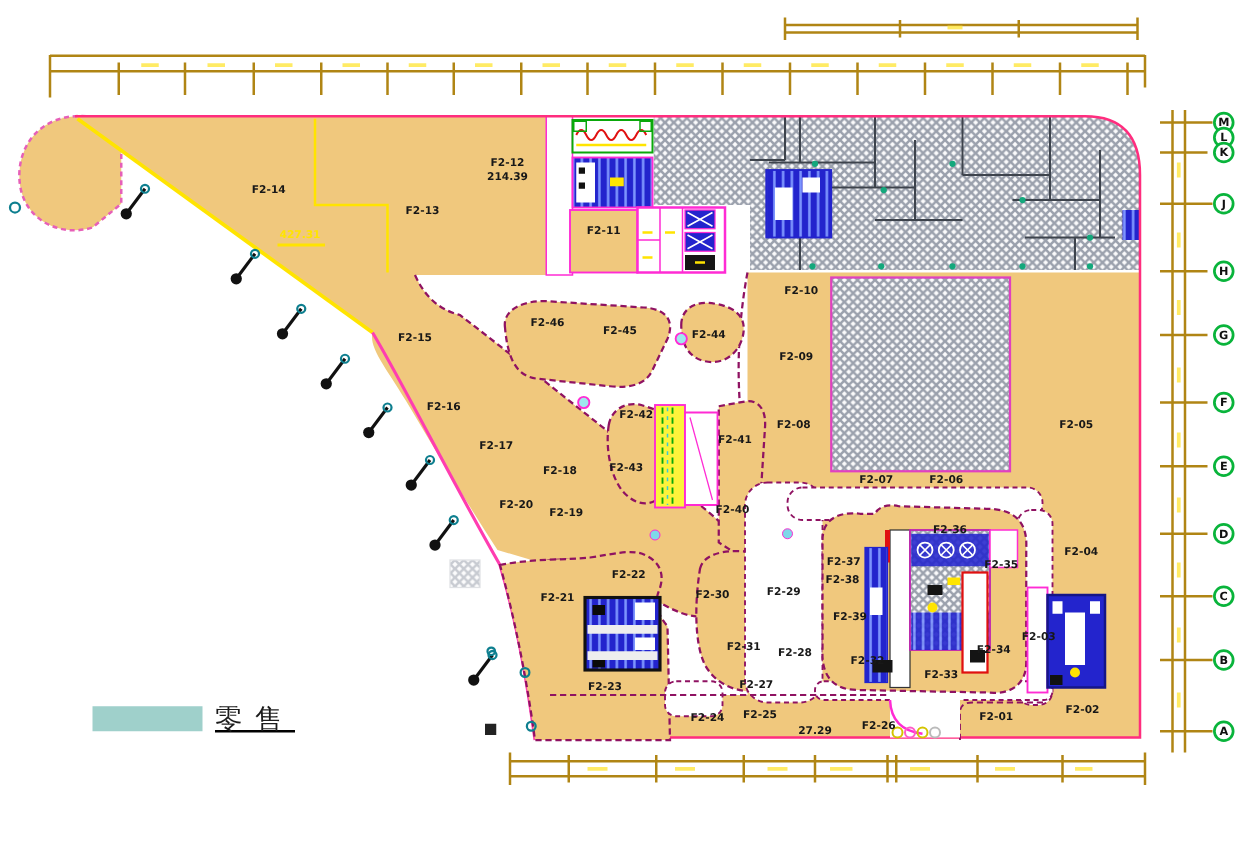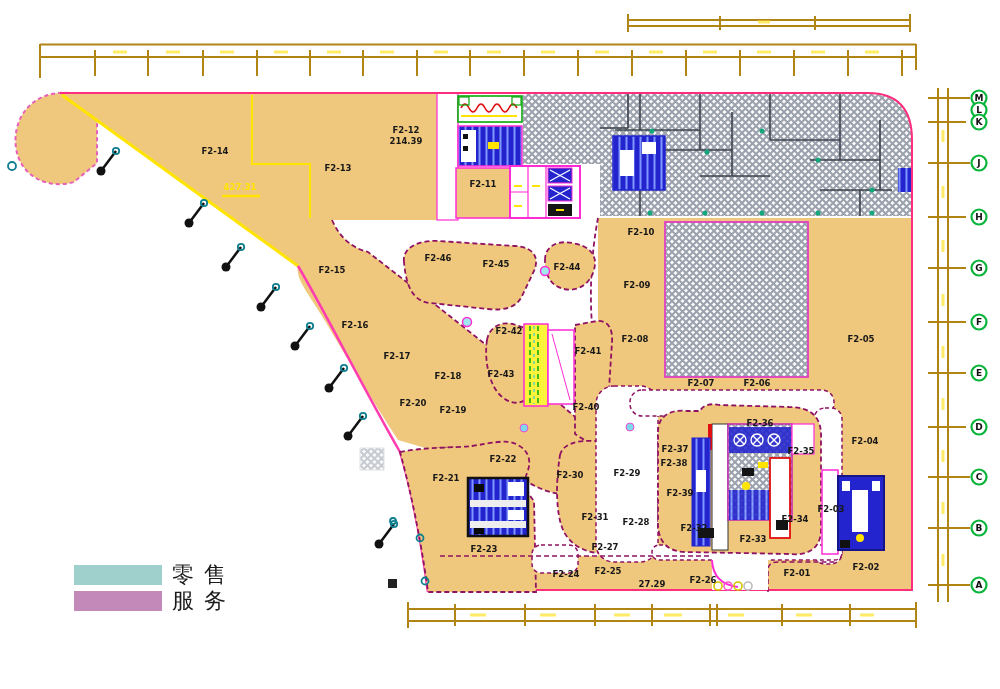--- a/index.html
+++ b/index.html
@@ -12,21 +12,21 @@
   .wcor{fill:#ffffff;stroke:#8f1262;stroke-width:1.5;stroke-dasharray:4 3;}
   .lbl{font:bold 8.5px "DejaVu Sans",sans-serif;fill:#181818;text-anchor:middle;}
   .lblY{font:bold 8.5px "DejaVu Sans",sans-serif;fill:#ffe400;text-anchor:middle;}
   .dim{stroke:#b08514;stroke-width:2;fill:none;}
   .dimy{stroke:#ffe84a;stroke-width:3;fill:none;opacity:.85;}
   .wall{stroke:#3d434c;stroke-width:1.6;fill:none;}
   .gb circle{fill:#fff;stroke:#09b43b;stroke-width:2.2;}
   .gb text{font:bold 9px "DejaVu Sans",sans-serif;fill:#111;text-anchor:middle;}
   
   .legend{position:absolute;left:74px;top:565px;}
-  .lrow{display:flex;align-items:center;height:20px;margin-bottom:6px;}
+  .lrow{display:flex;align-items:center;height:20px;margin-bottom:6px;text-decoration:underline;}
   .sw{display:inline-block;width:88px;height:20px;margin-right:10px;}
   .lg{font-family:"Liberation Serif","DejaVu Serif",serif;font-size:22px;line-height:20px;
       color:#1b1b1b;letter-spacing:10px;white-space:nowrap;}
 </style>
 </head>
 <body>
 
 <div class="stage">
 <svg width="1000" height="689" viewBox="0 0 1000 689">
   <defs>
@@ -364,18 +364,14 @@
     <text class="lblY" x="240" y="190">427.31</text>
     <path d="M222,196 h38" stroke="#ffe400" stroke-width="2.5"></path>
   </g>
 </svg>
 
 <div class="legend">
   <div class="lrow">
     <span class="sw" style="background: rgb(159, 208, 203);"></span>
     <span class="lg">零售</span>
   </div>
-  <div class="lrow">
-    <span class="sw" style="background: rgb(194, 137, 185);"></span>
-    <span class="lg">服务</span>
-  </div>
 </div>
 </div>
 
 </body></html>

